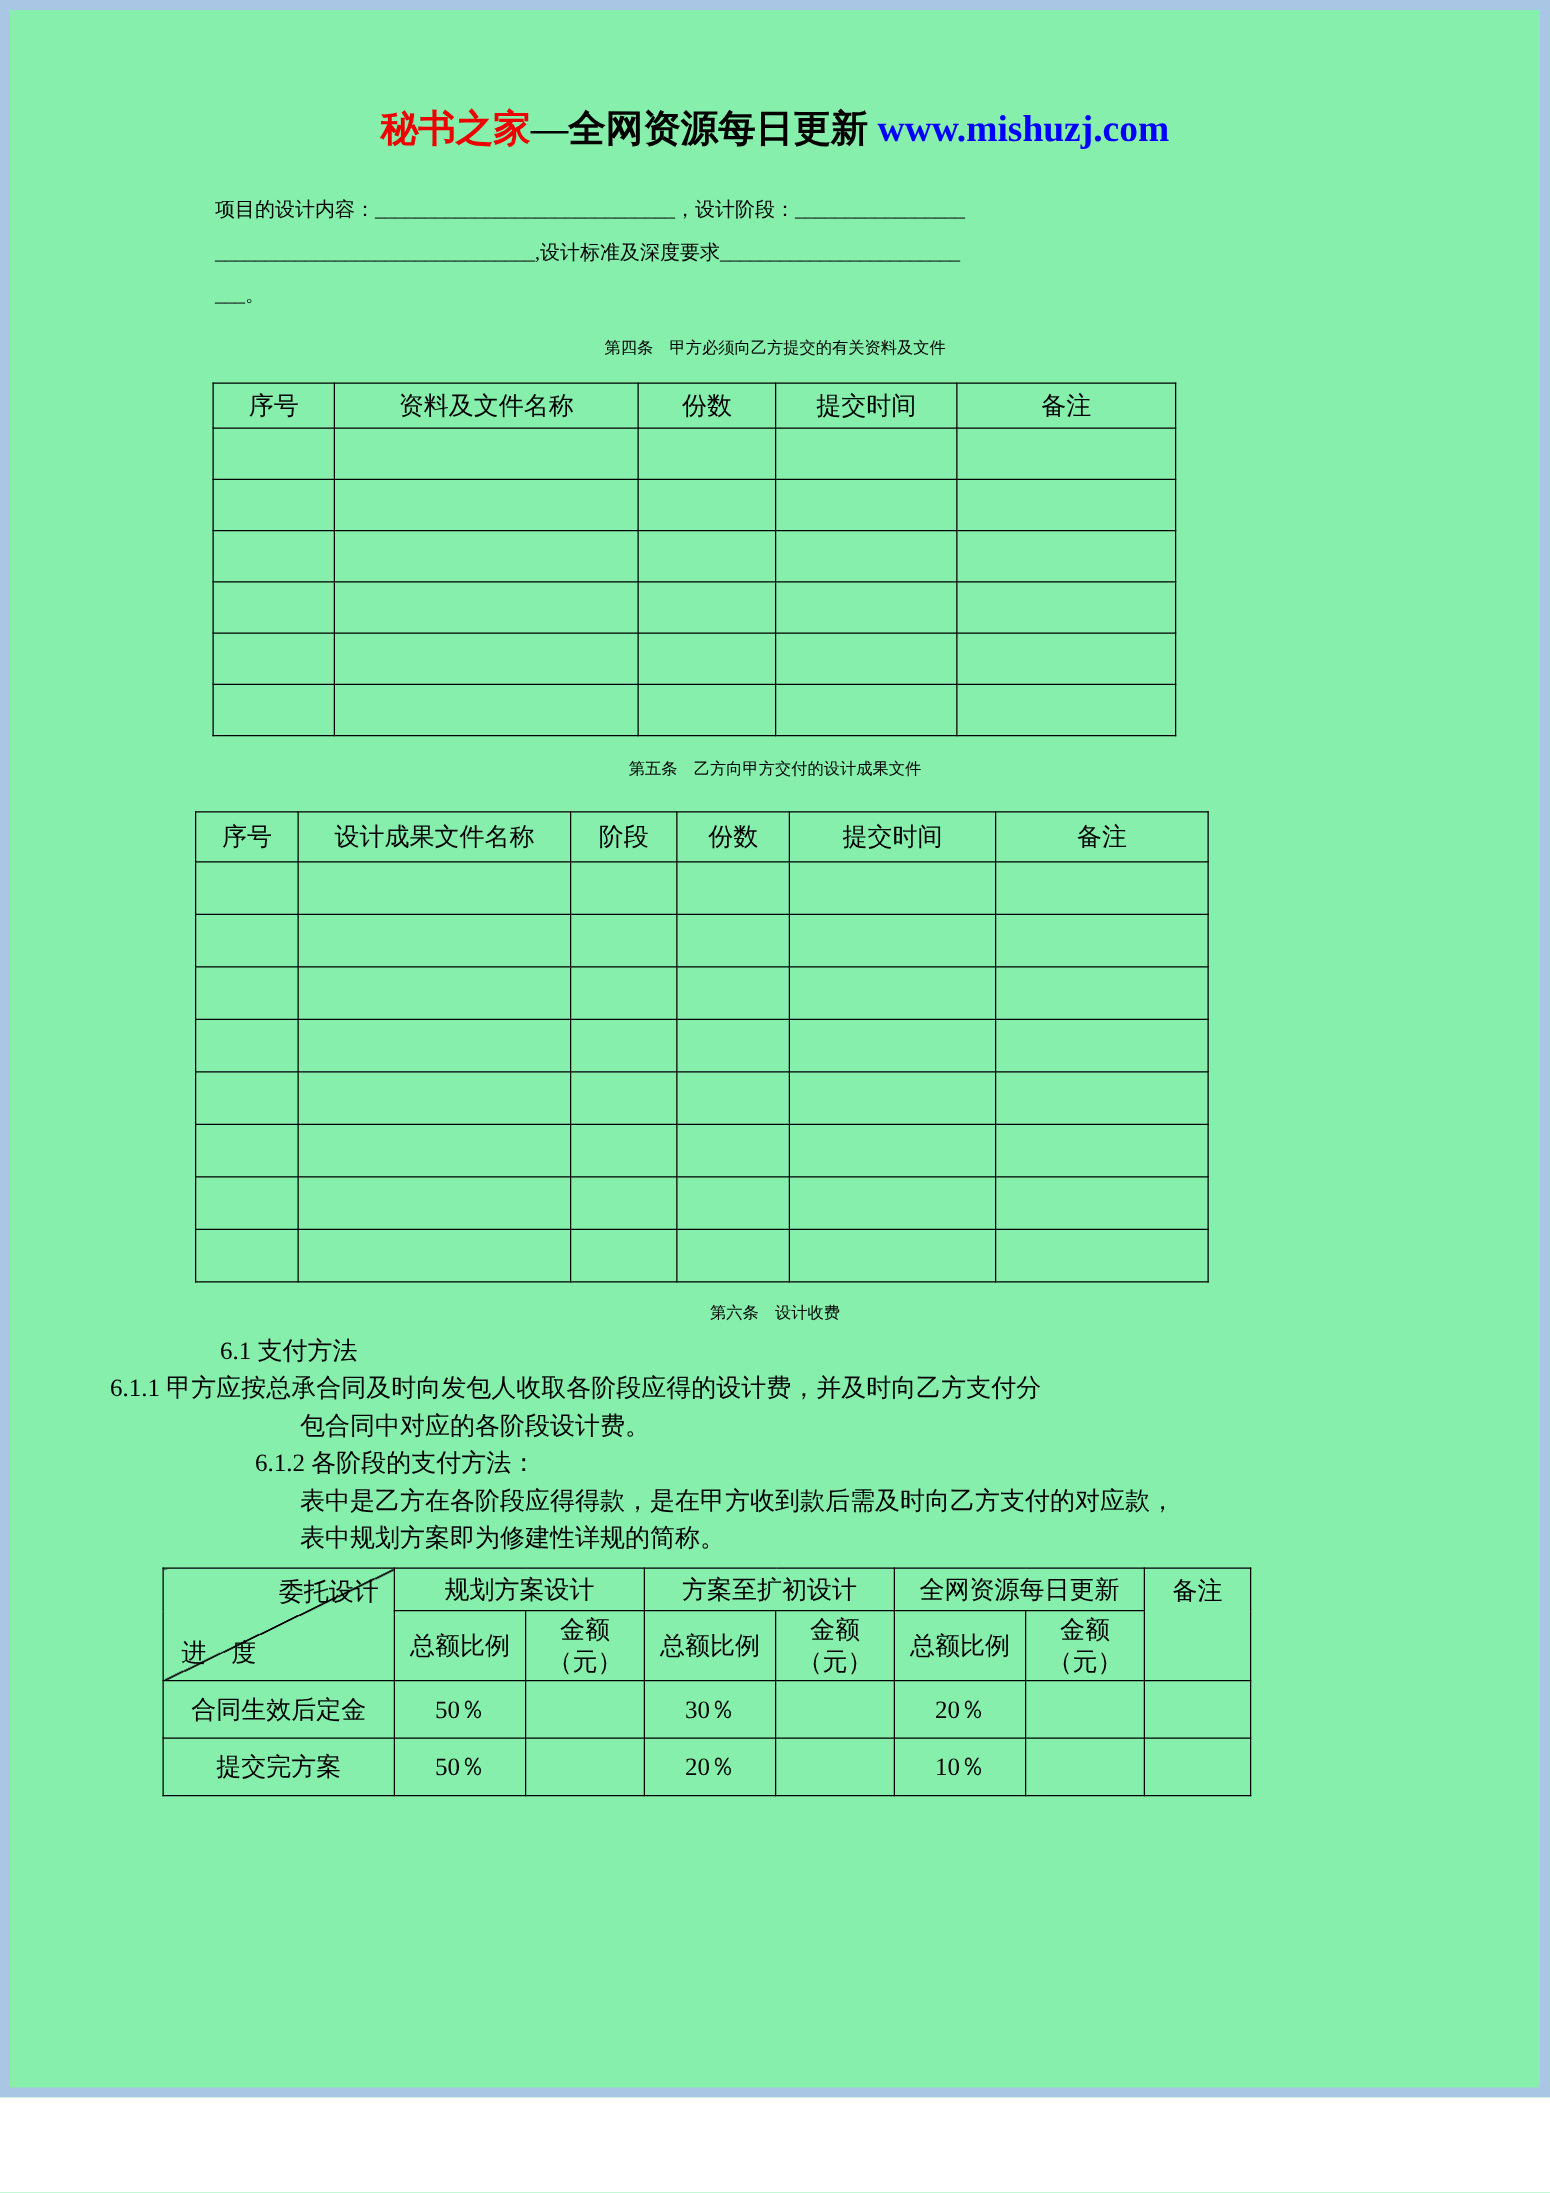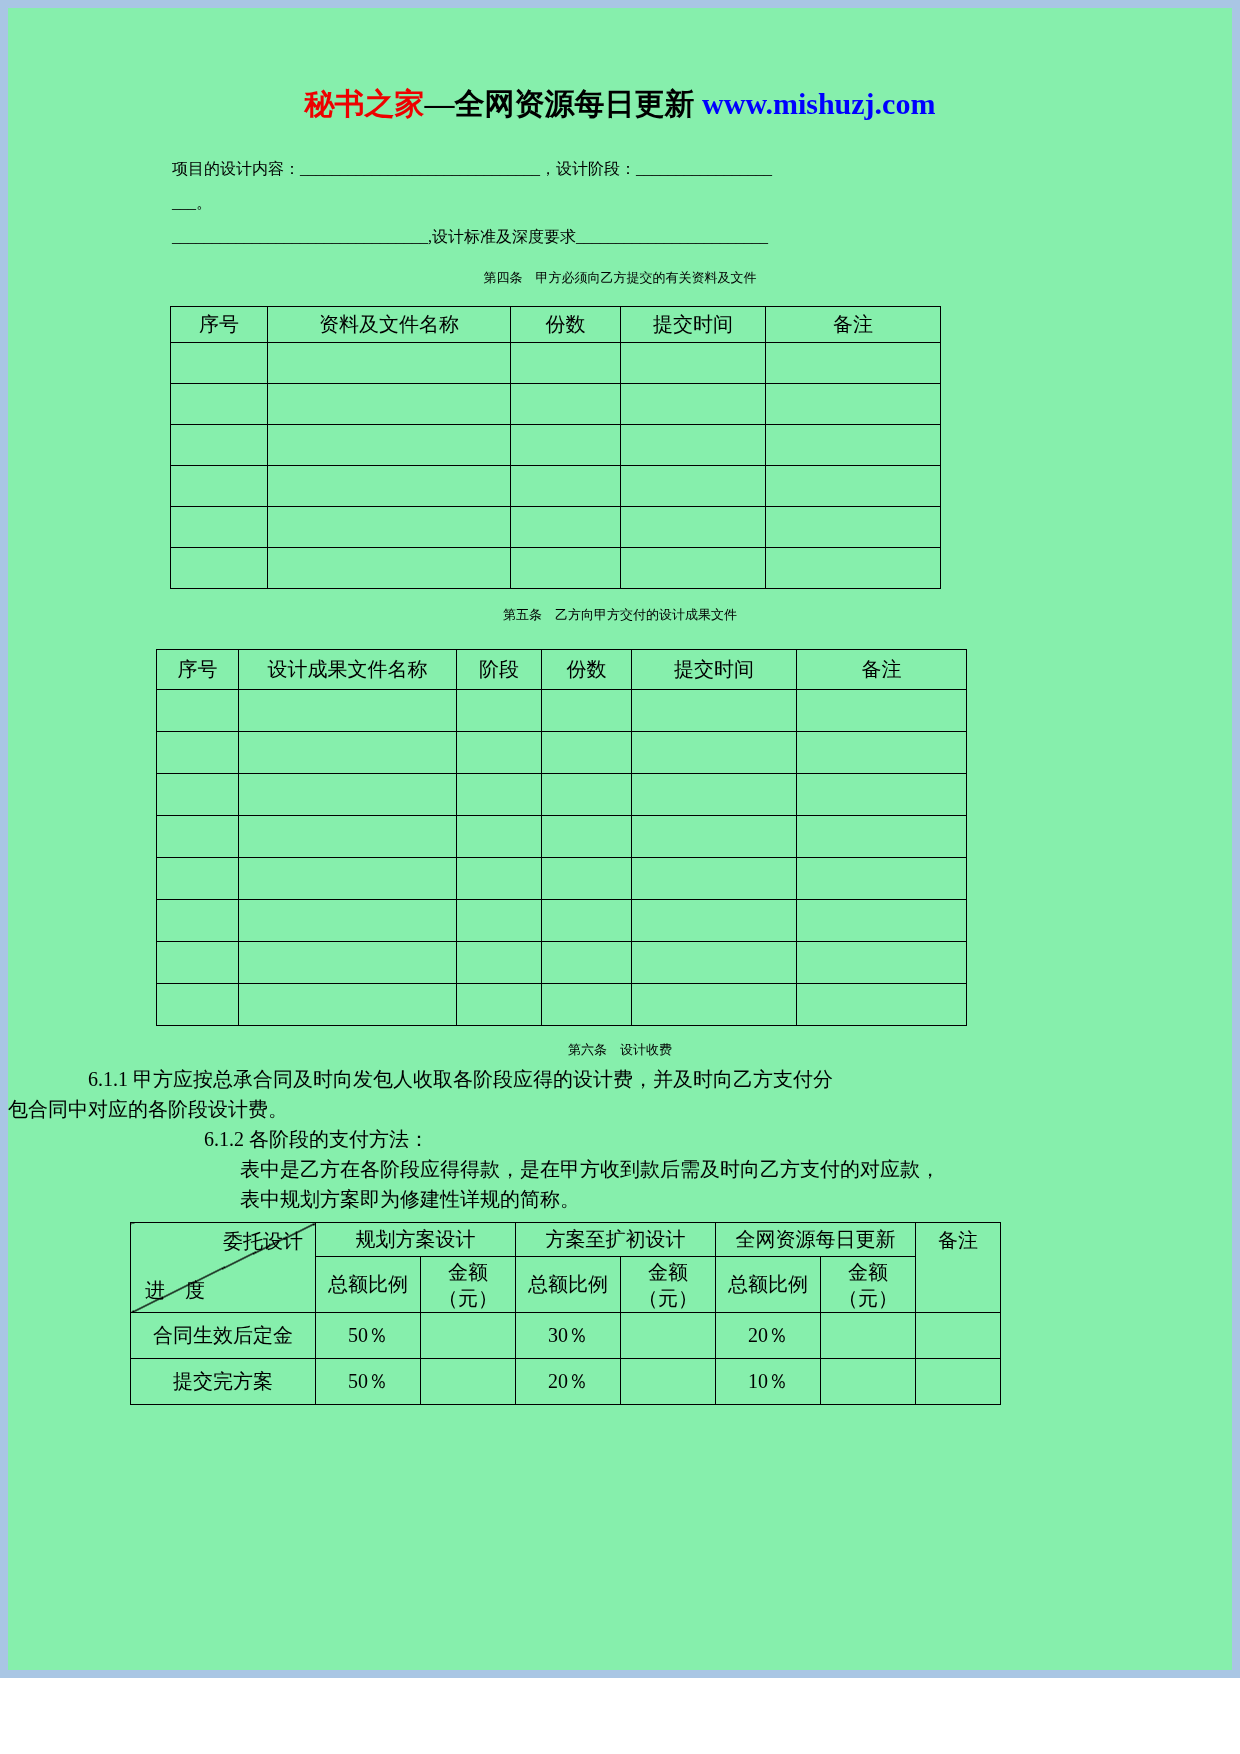--- a/index.html
+++ b/index.html
@@ -72,21 +72,21 @@
   .table1 td{ height: 41px; }
 
   .table2{ margin: 20px 0 0 148px; width: 810px; }
   .table2 th{ height: 40px; }
   .table2 td{ height: 42px; }
 
   
   .clause{ font-size: 20px; line-height: 30px; }
   .c61{ margin-left: 168px; margin-top: 2px; }
   .c611a{ margin-left: 80px; }
-  .c611b{ }
+  .c611b{ margin-left: 232px; }
   .c612{ margin-left: 196px; }
   .cnote{ margin-left: 232px; }
 
   
   .table3{ margin: 8px 0 0 122px; width: 870px; }
   .table3 thead tr.grp-row th{ height: 34px; }
   .table3 thead tr.sub-row th{ height: 56px; }
   .table3 td{ height: 46px; }
   .table3 .pre{ white-space: pre-line; line-height: 26px; }
   .table3 .remark-th{ vertical-align: top; padding-top: 4px; }
@@ -103,22 +103,22 @@
 </style>
 </head>
 <body>
 
 <div class="page">
 
   <div class="doc-header"><span class="brand">秘书之家</span><span class="tagline">—全网资源每日更新 </span><span class="url">www.mishuzj.com</span></div>
 
   <div class="intro">
     <div class="intro-line"><span>项目的设计内容：</span><span class="blank">______________________________</span><span>，设计阶段：</span><span class="blank">_________________</span></div>
+    <div class="intro-line"><span class="blank">________________________________</span><span>,设计标准及深度要求</span><span class="blank">________________________</span></div>
     <div class="intro-line"><span class="blank">___</span><span>。</span></div>
-    <div class="intro-line"><span class="blank">________________________________</span><span>,设计标准及深度要求</span><span class="blank">________________________</span></div>
   </div>
 
   <div class="section-heading h4">第四条　甲方必须向乙方提交的有关资料及文件</div>
 
   <table class="doc-table table1">
     <colgroup>
       <col style="width:97px">
         <col style="width:243px">
         <col style="width:110px">
         <col style="width:145px">
@@ -263,20 +263,21 @@
           <td></td>
           <td></td>
           <td></td>
           <td></td>
         </tr>
       </tbody>
   </table>
 
   <div class="section-heading h6">第六条　设计收费</div>
 
+  <div class="clause c61">6.1 支付方法</div>
   <div class="clause c611a">6.1.1 甲方应按总承合同及时向发包人收取各阶段应得的设计费，并及时向乙方支付分</div>
   <div class="clause c611b">包合同中对应的各阶段设计费。</div>
   <div class="clause c612">6.1.2 各阶段的支付方法：</div>
   <div class="clause cnote">表中是乙方在各阶段应得得款，是在甲方收到款后需及时向乙方支付的对应款，</div>
   <div class="clause cnote">表中规划方案即为修建性详规的简称。</div>
 
   <table class="doc-table table3">
     <colgroup>
       <col style="width:185px">
         <col style="width:105px">

